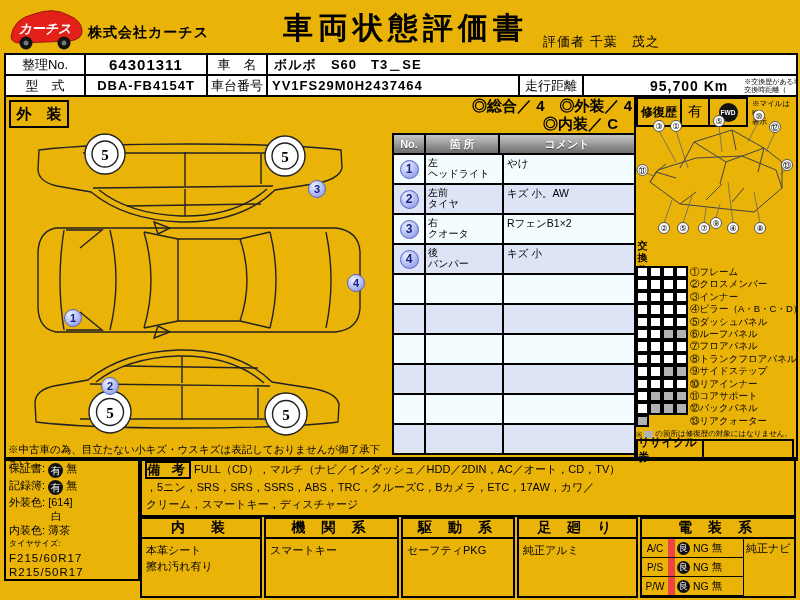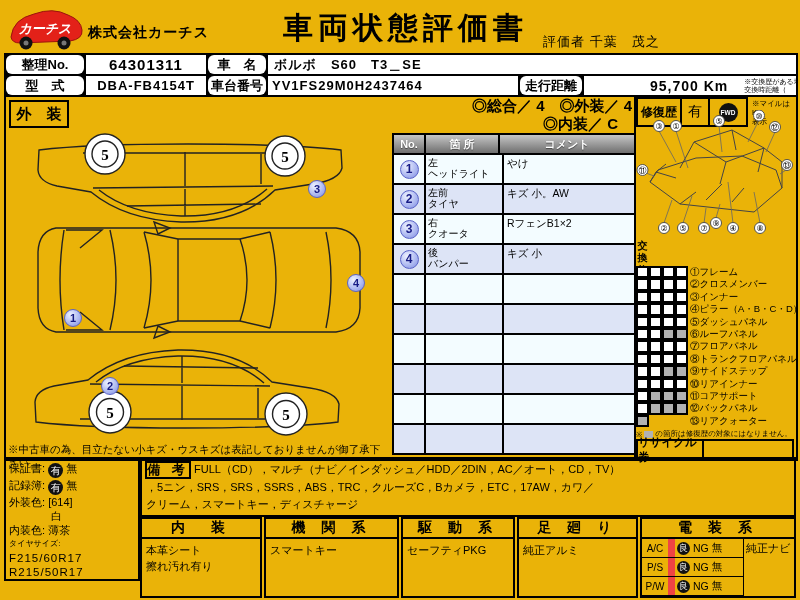--- a/index.html
+++ b/index.html
@@ -10,21 +10,21 @@
   .bold{font-weight:bold;}
   
   .company{font-size:14px;font-weight:bold;letter-spacing:1px;}
   .title{font-size:30px;font-weight:bold;letter-spacing:5px;}
   .evaluator{font-size:13px;letter-spacing:1px;}
   
   .info-grid{display:grid;grid-template-columns:78px 120px 58px 250px 62px 1fr;
              grid-template-rows:19px 19px;gap:2px;background:#000;}
   .info-grid>div{background:#fff;display:flex;align-items:center;justify-content:center;
                  font-size:13px;white-space:nowrap;overflow:hidden;}
-  .info-label{font-weight:bold;border-radius:6px;}
+  .info-label{font-weight:normal;}
   .info-val{font-weight:bold;font-size:14px;letter-spacing:1px;}
   .mileage-cell{justify-content:flex-start !important;padding-left:6px;gap:16px;}
   .mini-note{font-size:7px;line-height:8px;font-weight:normal;letter-spacing:0;}
   
   .ratings{width:240px;text-align:right;font-weight:bold;font-size:15px;line-height:18px;}
   
   .dmg{left:392px;top:133px;width:244px;height:322px;display:flex;flex-direction:column;}
   .dmg-head{display:flex;height:18px;background:linear-gradient(#c6c6c6,#6f6f6f);
             color:#fff;font-weight:bold;font-size:11px;text-shadow:0 1px 1px #444;
             border-bottom:2px solid #000;}

